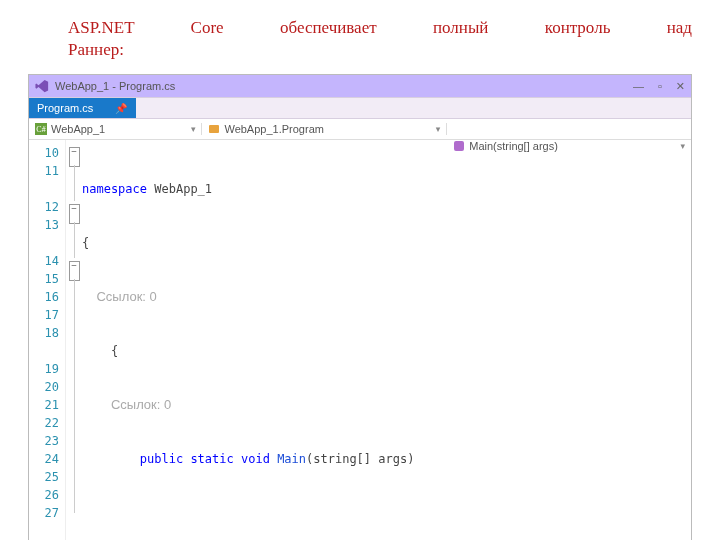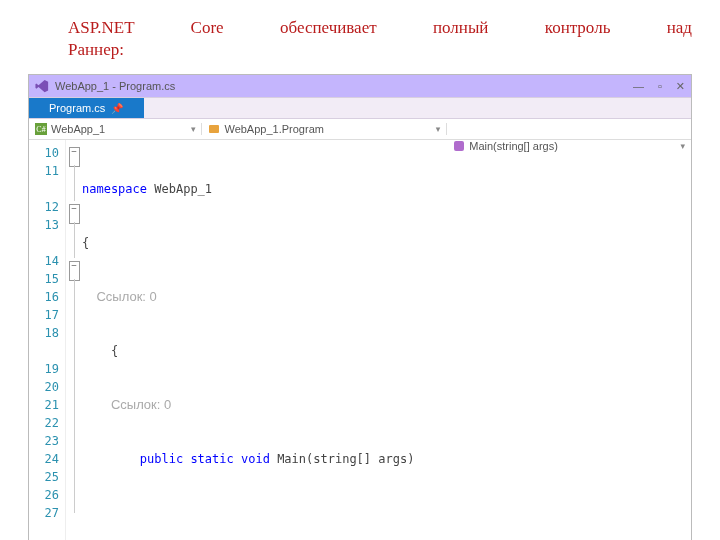--- a/index.html
+++ b/index.html
@@ -64,23 +64,23 @@
     align-items: stretch;
     background: #f2ecf6;
     height: 20px;
     border-bottom: 1px solid #d8cfe0;
   }
   .active-tab {
     background: #1979ca;
     color: #fff;
     display: flex;
     align-items: center;
-    padding: 0 20px;
+    padding: 0 8px;
     font-size: 11px;
-    gap: 6px;
+    gap: 22px;
   }
   .active-tab .pin { color: #fff; font-size: 10px; }
   .crumb-row {
     display: flex;
     align-items: center;
     height: 20px;
     border-bottom: 1px solid #ddd;
     font-size: 11px;
     color: #555;
   }
@@ -144,21 +144,21 @@
     white-space: pre;
   }
   .code-col div { height: 18px; }
   .codelens {
     color: #aaa;
     font-size: 13px;
     font-family: "Segoe UI", sans-serif;
   }
   .kw { color: #0000ff; }
   .type { color: #2b91af; }
-  .method { color: #404040; }
+  .method { color: #1d4ed8; }
   .cs-ico svg { display: block; }
 </style>
 </head>
 <body>
 
 <div class="doc-text">
   <p class="doc-p1">ASP.NET   Core   обеспечивает   полный   контроль   над</p>
   <p class="doc-p3">Раннер:</p>
 </div>
 

